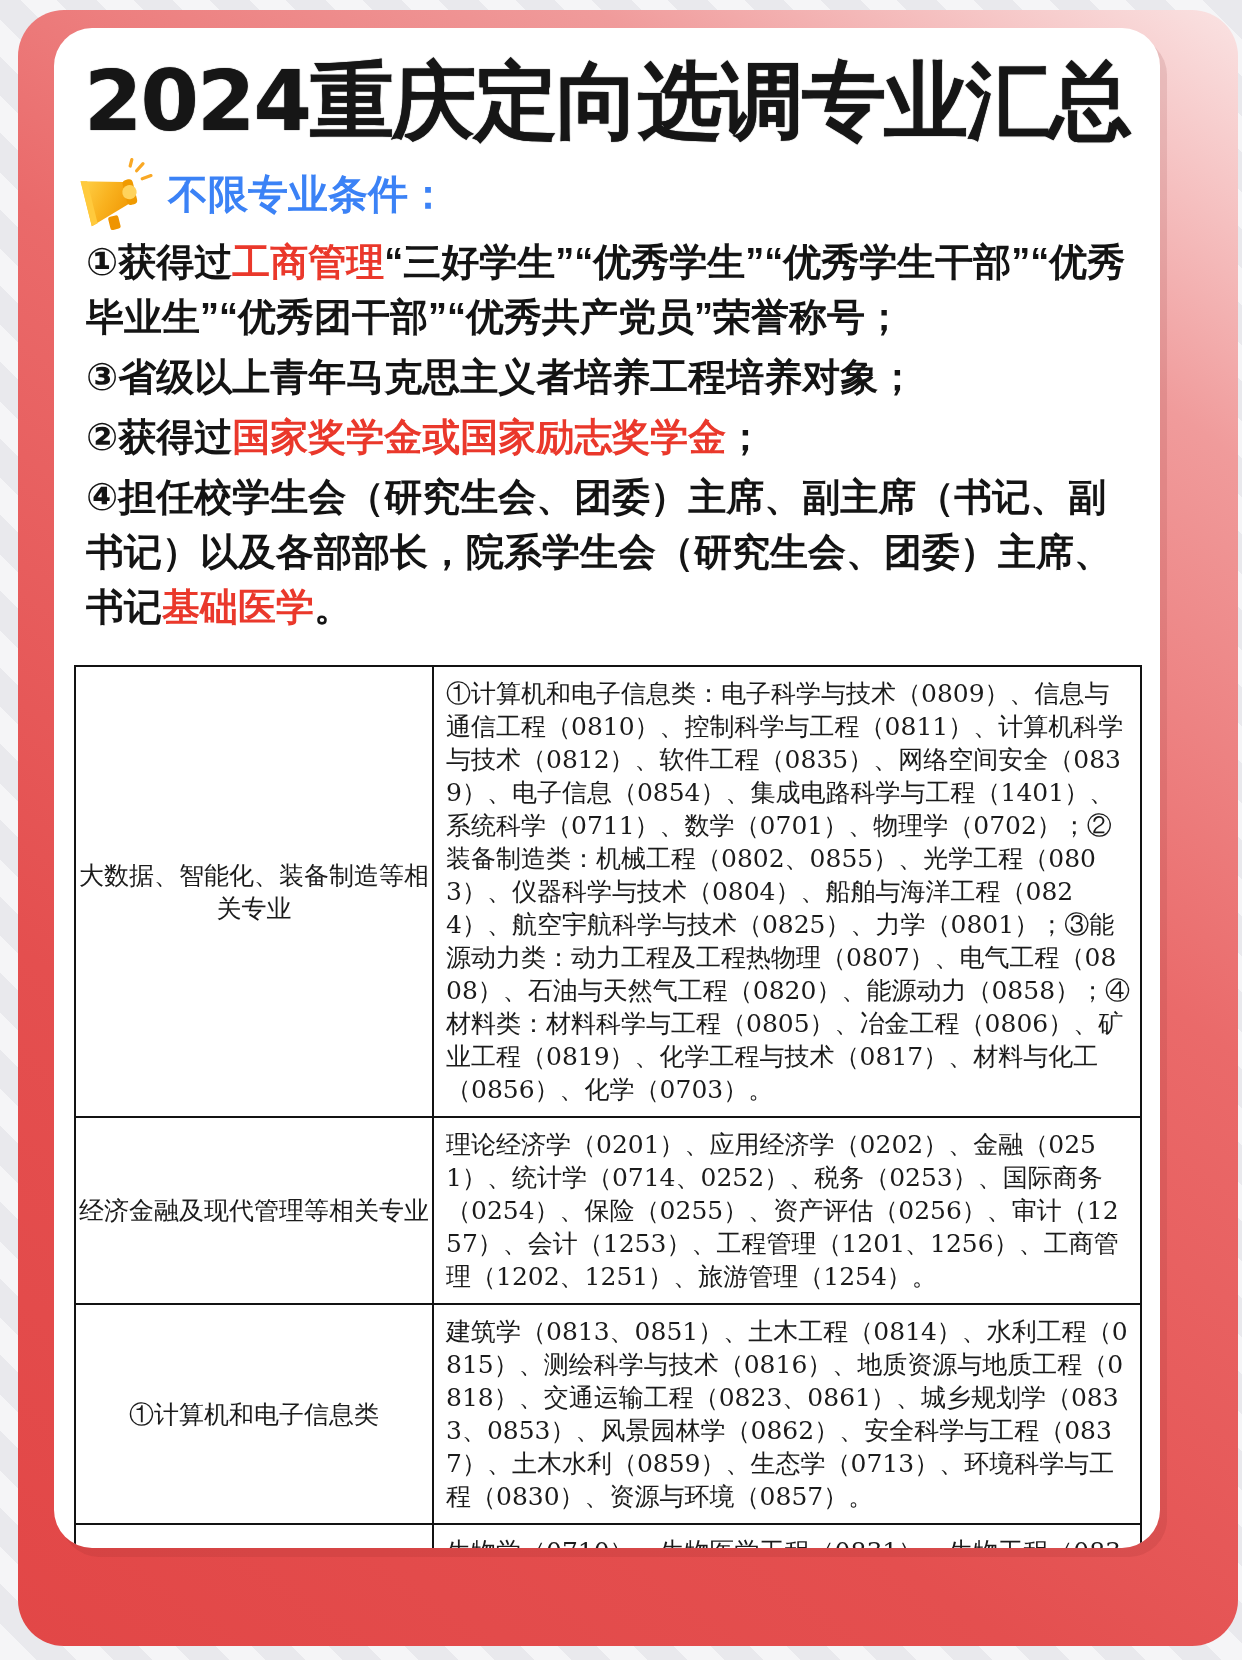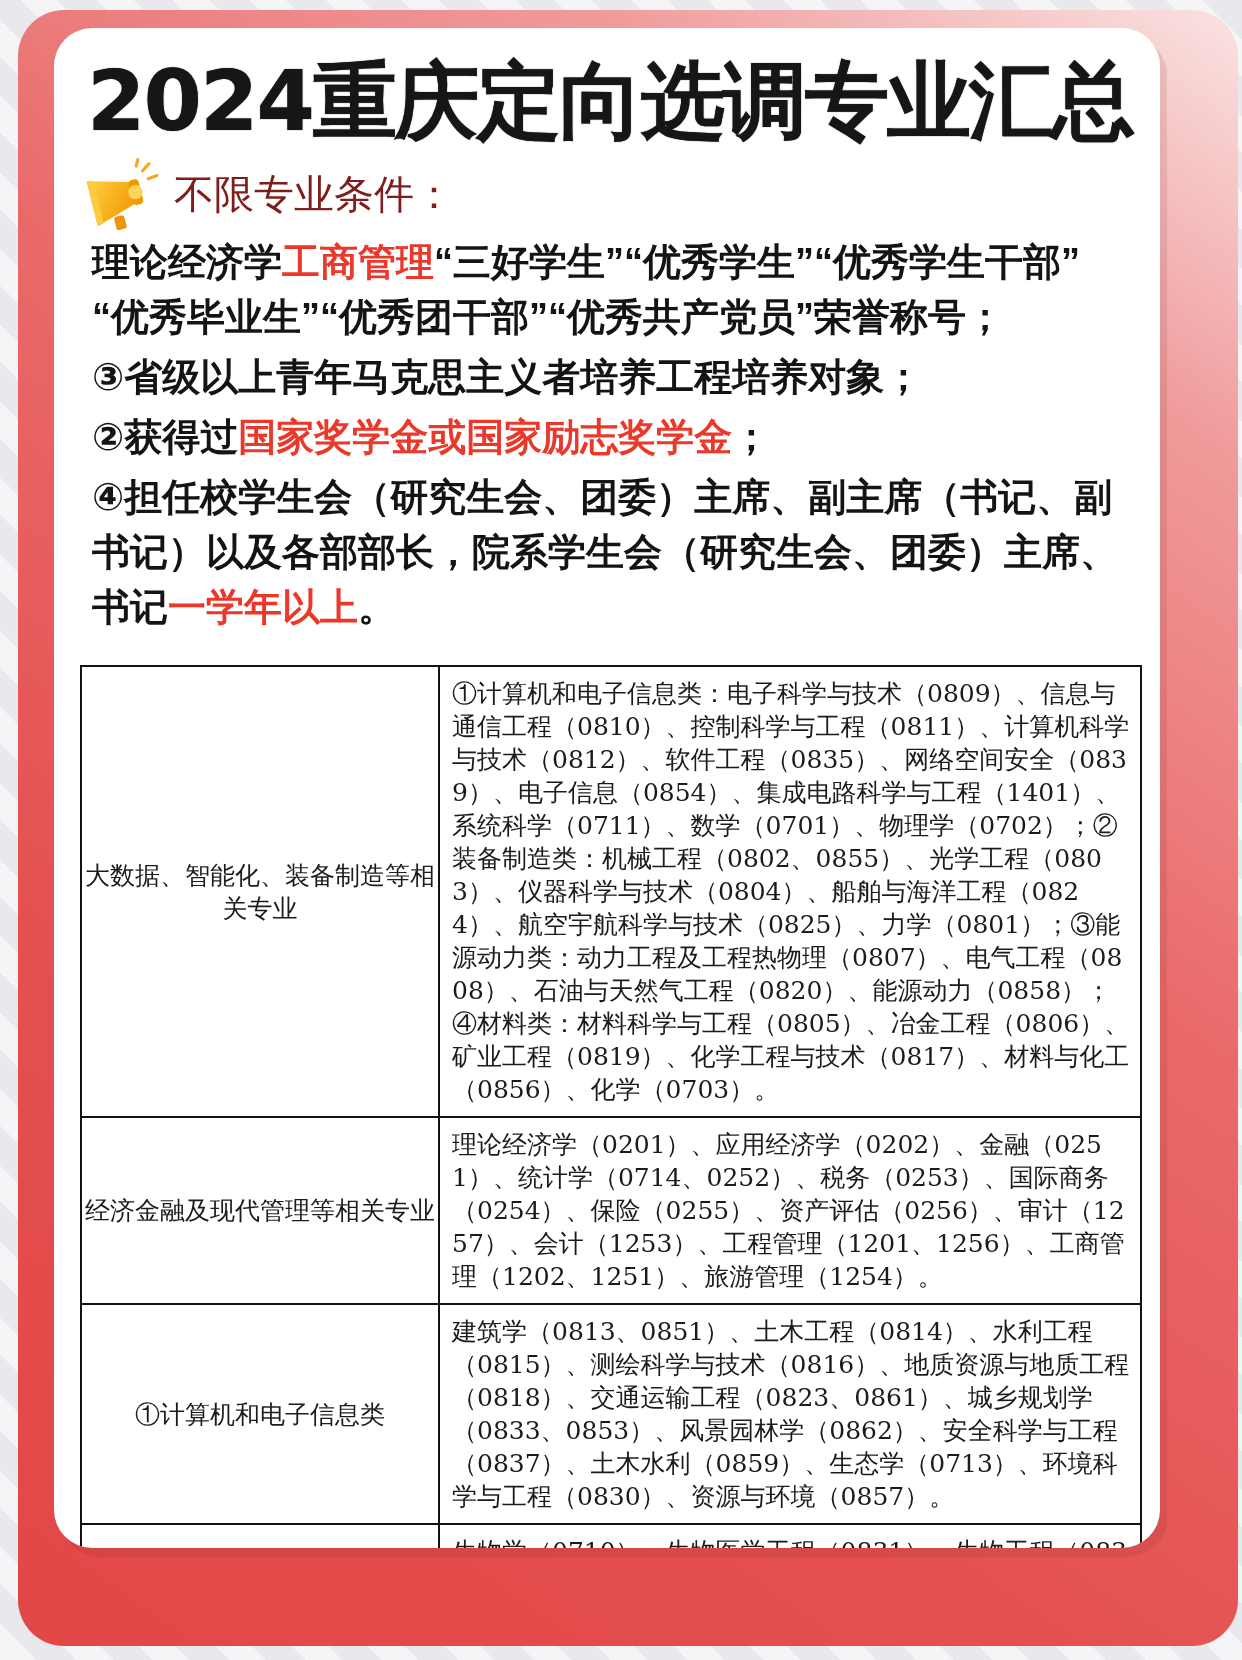--- a/index.html
+++ b/index.html
@@ -10,32 +10,32 @@
       repeating-linear-gradient(45deg,#f5f5f7 0 26px,#e9e9ed 26px 54px);
   }
   .frame{
     position:absolute;left:18px;top:10px;width:1220px;height:1636px;
     border-radius:46px;
     background:linear-gradient(215deg,#fae3e3 0%,#f09b9b 18%,#ea6a6a 42%,#e44f4f 72%,#e24747 100%);
   }
   .card{
     position:absolute;left:54px;top:28px;width:1106px;height:1520px;
     background:#ffffff;border-radius:38px;box-sizing:border-box;
-    padding:16px 6px 0 12px;overflow:hidden;
+    padding:16px 6px 0 6px;overflow:hidden;
     box-shadow:7px 9px 0 rgba(120,30,30,.12);
   }
   .title{
     font-family:"DejaVu Sans","Liberation Sans",sans-serif;
     font-weight:900;font-size:84px;line-height:1.12;color:#161616;
     text-align:center;letter-spacing:-2px;margin:10px 10px 2px;
     text-shadow:0 0 1px #161616;
   }
   .heading-row{display:flex;align-items:center;gap:8px;margin:10px 0 2px 18px;}
   .mega{width:82px;height:72px;flex:0 0 auto;}
-  .heading{font-size:40px;font-weight:400;color:#7f1d1d;}
+  .heading{font-size:40px;font-weight:700;color:#3b82f6;}
   .conds{margin:2px 26px 0 26px;}
   .cond{
     font-size:38px;font-weight:600;color:#141414;line-height:55px;
     margin:5px 0;word-break:break-all;
   }
   .cond .hl{color:#ea382b;}
   .majors-table{
     margin:30px 12px 0 14px;
     border:2px solid #131313;
   }
@@ -83,24 +83,24 @@
       <g stroke="#f9a825" stroke-width="4" stroke-linecap="round">
         <line x1="72" y1="16" x2="80" y2="7"></line>
         <line x1="79" y1="26" x2="90" y2="22"></line>
         <line x1="64" y1="10" x2="66" y2="2"></line>
       </g>
     </svg>
     <span class="heading">不限专业条件：</span>
   </div>
 
   <div class="conds">
-    <p class="cond"><span>理论经济学</span><span class="hl">工商管理</span><span>“三好学生”“优秀学生”“优秀学生干部”“优秀毕业生”“优秀团干部”“优秀共产党员”荣誉称号；</span></p>
+    <p class="cond"><span>①获得过</span><span class="hl">工商管理</span><span>“三好学生”“优秀学生”“优秀学生干部”“优秀毕业生”“优秀团干部”“优秀共产党员”荣誉称号；</span></p>
     <p class="cond"><span>③省级以上青年马克思主义者培养工程培养对象；</span><span class="hl"></span><span></span></p>
     <p class="cond"><span>②获得过</span><span class="hl">国家奖学金或国家励志奖学金</span><span>；</span></p>
-    <p class="cond"><span>④担任校学生会（研究生会、团委）主席、副主席（书记、副书记）以及各部部长，院系学生会（研究生会、团委）主席、书记</span><span class="hl">一学年以上</span><span>。</span></p>
+    <p class="cond"><span>④担任校学生会（研究生会、团委）主席、副主席（书记、副书记）以及各部部长，院系学生会（研究生会、团委）主席、书记</span><span class="hl">基础医学</span><span>。</span></p>
   </div>
 
   <div class="majors-table">
     <div class="t-row r1">
       <div class="cell-cat">大数据、智能化、装备制造等相关专业</div>
       <div class="cell-majors">
           <span>①计算机和电子信息类：电子科学与技术（0809）、信息与通信工程（0810）、控制科学与工程（0811）、计算机科学与技术（0812）、软件工程（0835）、网络空间安全（0839）、电子信息（0854）、集成电路科学与工程（1401）、系统科学（0711）、数学（0701）、物理学（0702）；②装备制造类：机械工程（0802、0855）、光学工程（0803）、仪器科学与技术（0804）、船舶与海洋工程（0824）、航空宇航科学与技术（0825）、力学（0801）；③能源动力类：动力工程及工程热物理（0807）、电气工程（0808）、石油与天然气工程（0820）、能源动力（0858）；④材料类：材料科学与工程（0805）、冶金工程（0806）、矿业工程（0819）、化学工程与技术（0817）、材料与化工（0856）、化学（0703）。</span>
         </div>
     </div>
     <div class="t-row r2">

